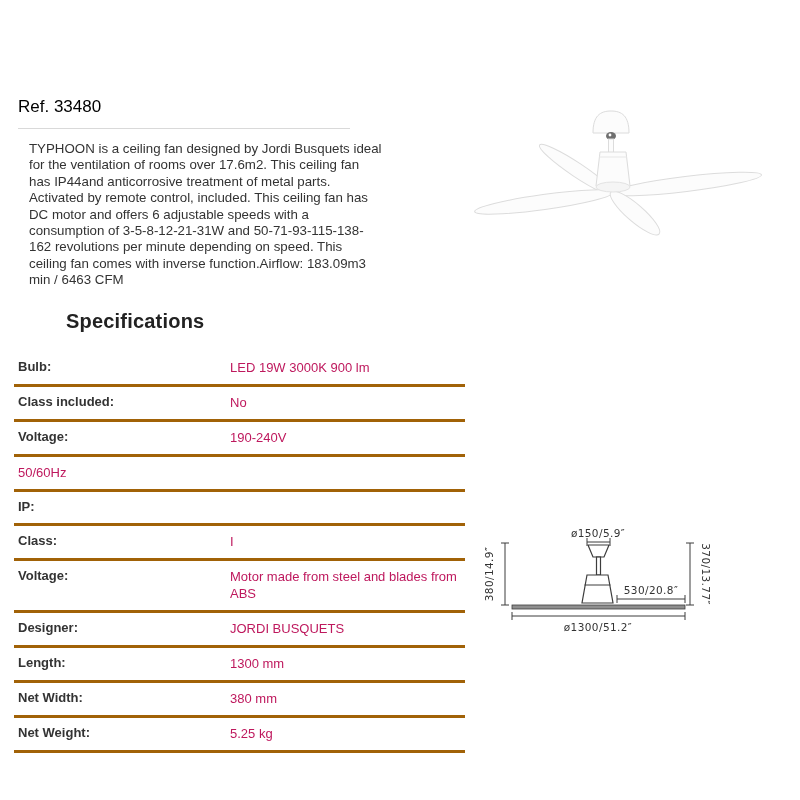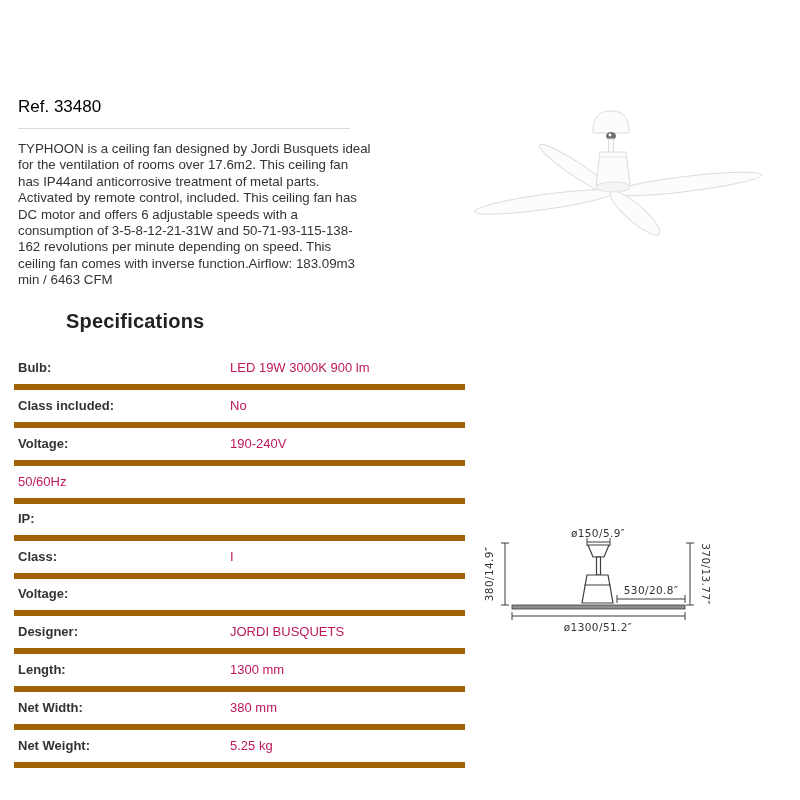--- a/index.html
+++ b/index.html
@@ -2,25 +2,25 @@
 <html><head>
 <meta charset="utf-8">
 <style>
   html,body{margin:0;padding:0;}
   body{
     width:800px;height:800px;background:#ffffff;position:relative;overflow:hidden;
     font-family:"Liberation Sans", sans-serif;color:#333;
   }
   .ref{position:absolute;left:18px;top:97px;font-size:17px;color:#000000;}
   .rule{position:absolute;left:18px;top:128px;width:332px;height:0;border-top:1px solid #d9d9d9;}
-  .desc{position:absolute;left:18px;top:141px;width:353px;font-size:13.3px;line-height:16.4px;color:#333;}
+  .desc{position:absolute;left:29px;top:141px;width:353px;font-size:13.3px;line-height:16.4px;color:#333;}
   .fan-wrap{position:absolute;left:460px;top:80px;width:320px;height:170px;}
   .spec-title{position:absolute;left:18px;top:310px;font-size:20px;font-weight:bold;color:#222;letter-spacing:.2px;margin-left:48px;}
   .spec-table{position:absolute;left:14px;top:352px;width:451px;}
-  .spec-row{display:flex;align-items:center;border-bottom:6px solid #a16207;padding:7px 0 8px 4px;}
+  .spec-row{display:flex;align-items:flex-start;border-bottom:3px solid #a16207;padding:7px 0 8px 4px;}
   .spec-label{width:212px;flex:0 0 212px;font-weight:bold;font-size:13px;color:#333;line-height:16px;}
   .spec-value{flex:1;font-size:13px;color:#be185d;line-height:17px;}
   .diagram-wrap{position:absolute;left:480px;top:515px;width:235px;height:125px;}
   .dim-text{font-family:"DejaVu Sans", sans-serif;font-size:10.5px;fill:#333;letter-spacing:.4px;}
   .dim-line{stroke:#3d3d3d;stroke-width:1;}
   .draw{stroke:#3d3d3d;stroke-width:1.2;fill:#ffffff;}
   .fan-shape{fill:#fcfcfc;stroke:#dcdcdc;stroke-width:1;}
 </style>
 </head>
 <body>
@@ -73,20 +73,21 @@
     </div>
     <div class="spec-row">
       <div class="spec-label">IP:</div>
     </div>
     <div class="spec-row">
       <div class="spec-label">Class:</div>
       <div class="spec-value">I</div>
     </div>
     <div class="spec-row">
       <div class="spec-label">Voltage:</div>
+      <div class="spec-value">Motor made from steel and blades from ABS</div>
     </div>
     <div class="spec-row">
       <div class="spec-label">Designer:</div>
       <div class="spec-value">JORDI BUSQUETS</div>
     </div>
     <div class="spec-row">
       <div class="spec-label">Length:</div>
       <div class="spec-value">1300 mm</div>
     </div>
     <div class="spec-row">

